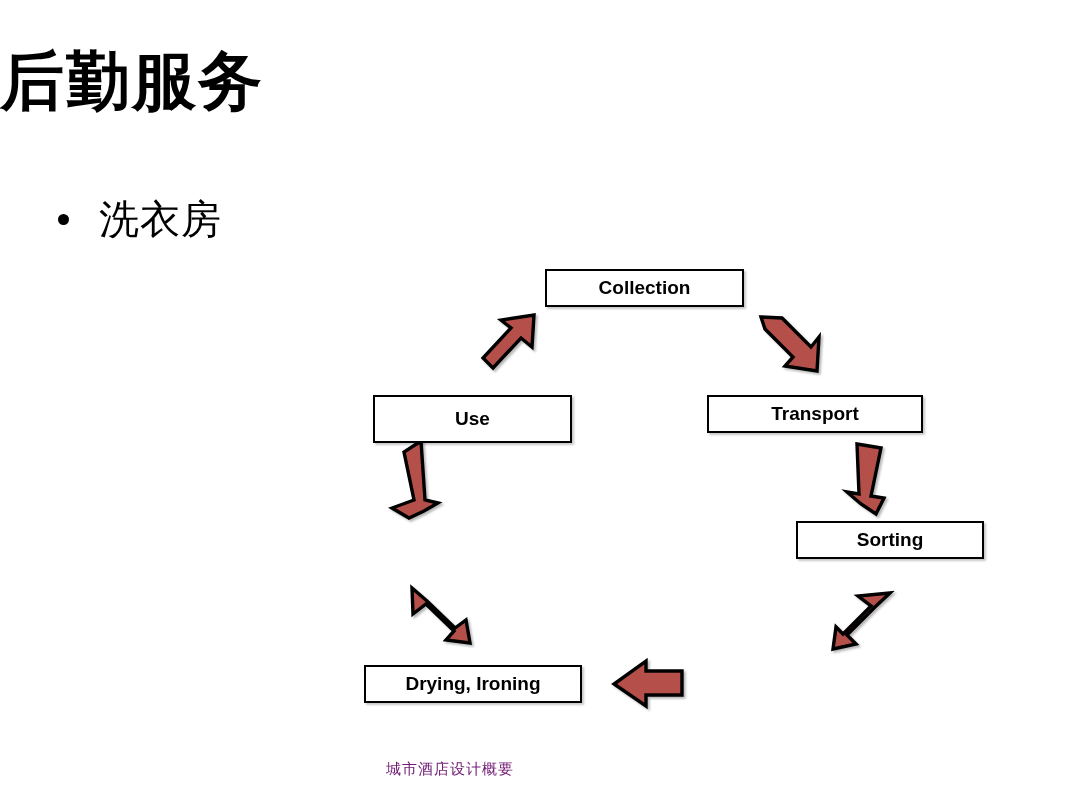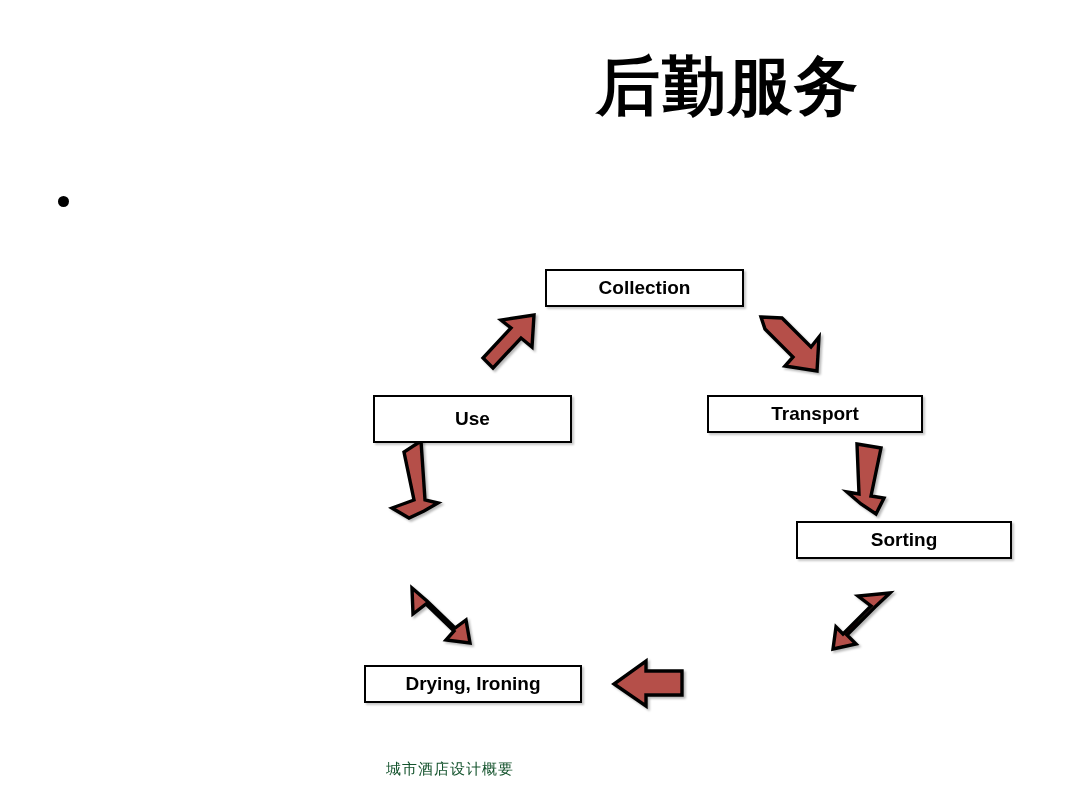--- a/index.html
+++ b/index.html
@@ -16,22 +16,22 @@
     height: 810px;
     background: #ffffff;
   }
 
   
   #slide-title {
     position: absolute;
     left: 0;
     top: 52px;
     width: 860px;
-    text-align: right;
-    font-family: Liberation Sans, sans-serif;
+    text-align: left;
+    font-family: Liberation Mono, monospace;
     font-size: 64px;
     line-height: 1.08;
     color: #000000;
     letter-spacing: 2px;
     white-space: nowrap;
   }
 
   
   #bullet-row {
     position: absolute;
@@ -79,21 +79,21 @@
     font-size: 19px;
     color: #000000;
     box-shadow: 2px 2px 2px rgba(0,0,0,0.22);
     white-space: nowrap;
     z-index: 3;
     text-align: right;
   }
 
   #node-collection { left: 545px; top: 269px; width: 199px; height: 38px; }
   #node-transport  { left: 707px; top: 395px; width: 216px; height: 38px; }
-  #node-sorting    { left: 796px; top: 521px; width: 216px; height: 38px; }
+  #node-sorting    { left: 796px; top: 521px; width: 188px; height: 38px; }
   #node-washing    { left: 725px; top: 665px; width: 199px; height: 38px; }
   #node-drying     { left: 364px; top: 665px; width: 218px; height: 38px; }
   #node-storage    { left: 301px; top: 521px; width: 199px; height: 38px; }
   #node-use        { left: 373px; top: 395px; width: 199px; height: 48px; }
 
   #arrow-layer {
     position: absolute;
     left: 0; top: 0;
     width: 1080px;
     height: 810px;
@@ -102,34 +102,35 @@
 
   
   #footer-text {
     position: absolute;
     left: 0;
     top: 760px;
     width: 900px;
     text-align: center;
     font-family: "DejaVu Serif", "Liberation Serif", serif;
     font-size: 15px;
-    color: #14532d;
+    color: #701a75;
     letter-spacing: 1px;
     white-space: nowrap;
   }
 </style>
 </head>
 <body>
 
 <div id="slide">
 
   <h1 id="slide-title">后勤服务</h1>
 
   <div id="bullet-row">
     <span id="bullet-dot"></span>
+    <span id="bullet-text">洗衣房</span>
   </div>
 
   <div id="diagram">
 
     <svg id="arrow-layer" viewBox="0 0 1080 810">
       <defs>
         <filter id="arrShadow" x="-30%" y="-30%" width="180%" height="180%">
           <feDropShadow dx="2" dy="2" stdDeviation="1.1" flood-color="#000000" flood-opacity="0.28"></feDropShadow>
         </filter>
       </defs>

